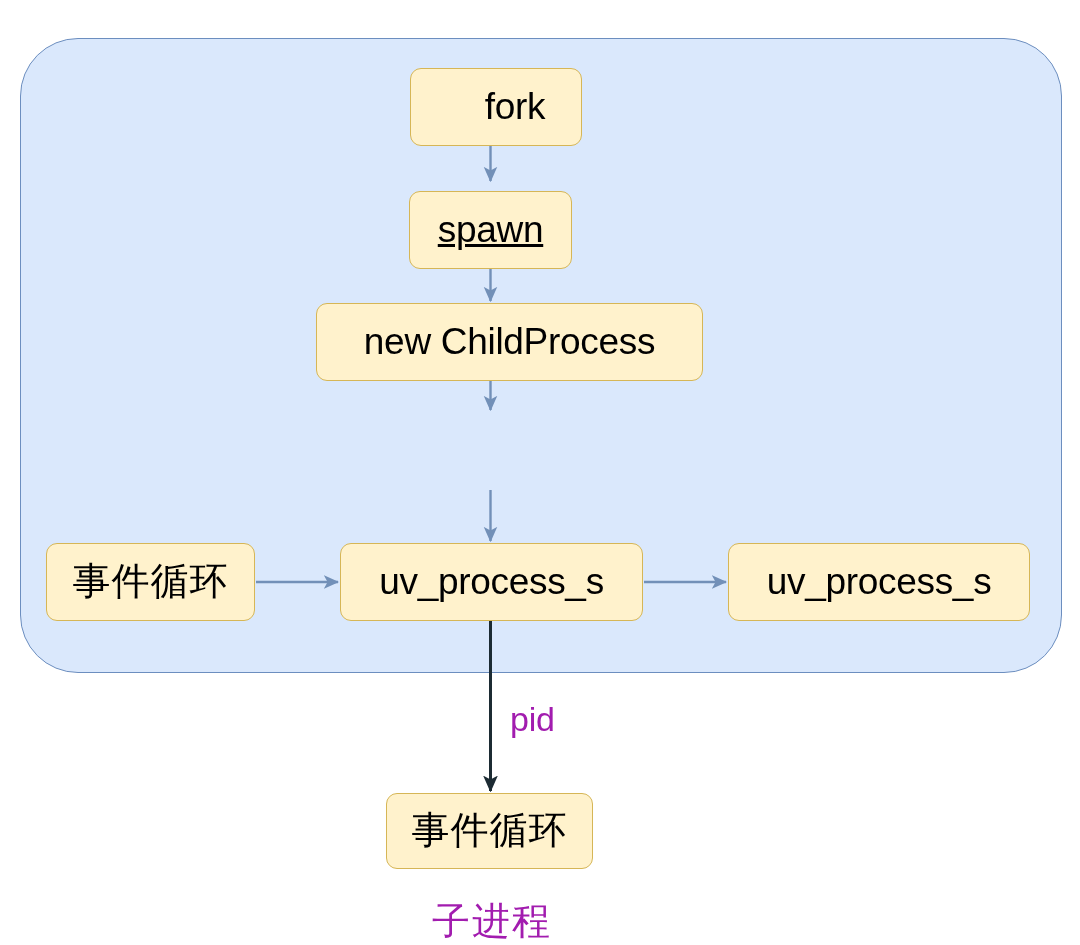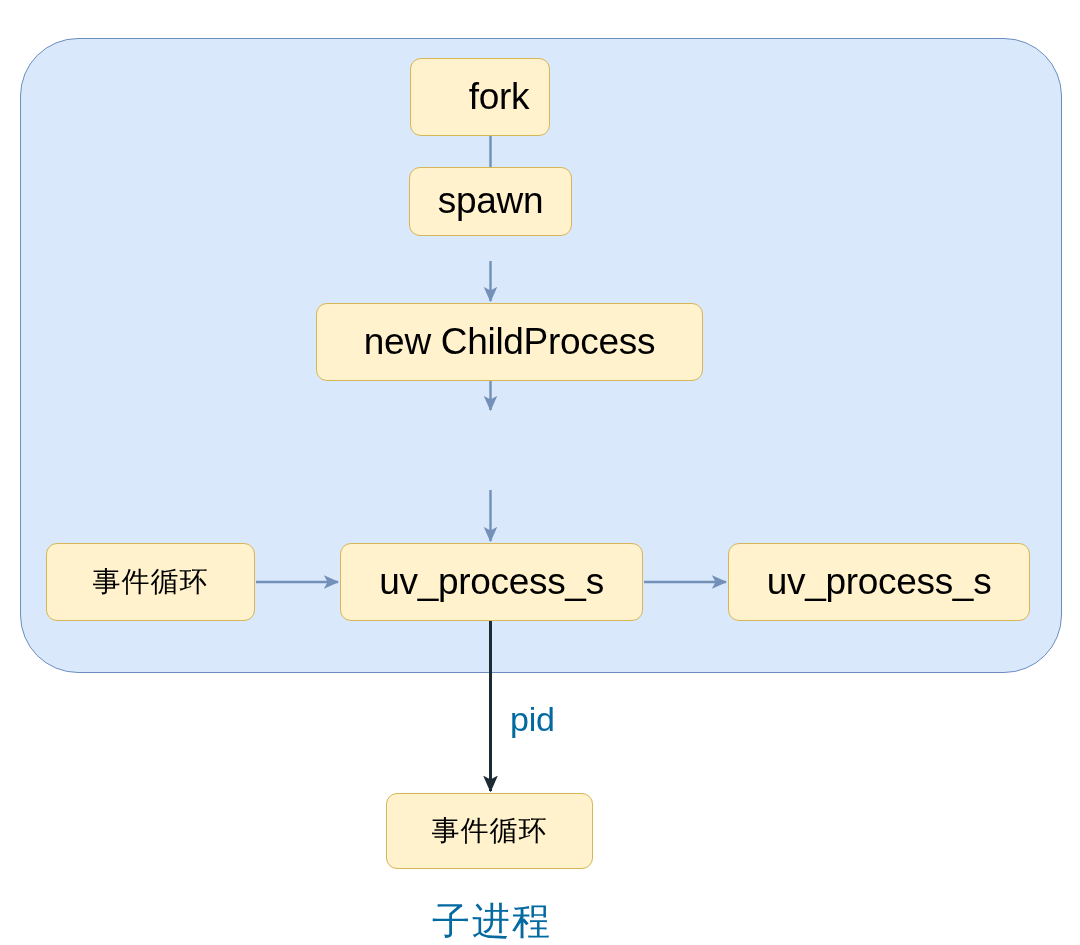--- a/index.html
+++ b/index.html
@@ -56,29 +56,29 @@
     text-align: center;
     line-height: 1.1;
     white-space: nowrap;
   }
   .node.latin {
     font-size: 37px;
     font-weight: 400;
     letter-spacing: -0.3px;
   }
   .node.cjk {
-    font-size: 28px;
+    font-size: 38px;
     font-weight: 400;
     letter-spacing: 1px;
   }
 
   
   .free-label {
     position: absolute;
-    color: #0369a1;
+    color: #a21caf;
     white-space: nowrap;
   }
   #label-pid {
     font-size: 34px;
     letter-spacing: -0.2px;
   }
   #label-child-process {
     font-size: 38px;
     letter-spacing: 2px;
   }
@@ -108,25 +108,25 @@
 
     <line x1="490.5" y1="490" x2="490.5" y2="541" stroke="#7290b8" stroke-width="2.4" marker-end="url(#arrow-blue)"></line>
 
     <line x1="256" y1="582" x2="338" y2="582" stroke="#7290b8" stroke-width="2.4" marker-end="url(#arrow-blue)"></line>
 
     <line x1="644" y1="582" x2="726" y2="582" stroke="#7290b8" stroke-width="2.4" marker-end="url(#arrow-blue)"></line>
 
     <line x1="490.5" y1="621" x2="490.5" y2="791" stroke="#1c2b33" stroke-width="3" marker-end="url(#arrow-dark)"></line>
   </svg>
 
-  <div class="node latin" style="left:410px; top:58px; width:140px; height:78px;padding-left:38px;">
+  <div class="node latin" style="left:410px; top:68px; width:172px; height:78px;padding-left:38px;">
     <span>fork</span>
   </div>
 
-  <div class="node latin" style="left:409px; top:167px; width:163px; height:69px;">
+  <div class="node latin" style="left:409px; top:191px; width:163px; height:78px;text-decoration:underline;">
     <span>spawn</span>
   </div>
 
   <div class="node latin" style="left:316px; top:303px; width:387px; height:78px;">
     <span>new ChildProcess</span>
   </div>
 
 
   <div class="node cjk" style="left:46px; top:543px; width:209px; height:78px;">
     <span>事件循环</span>

